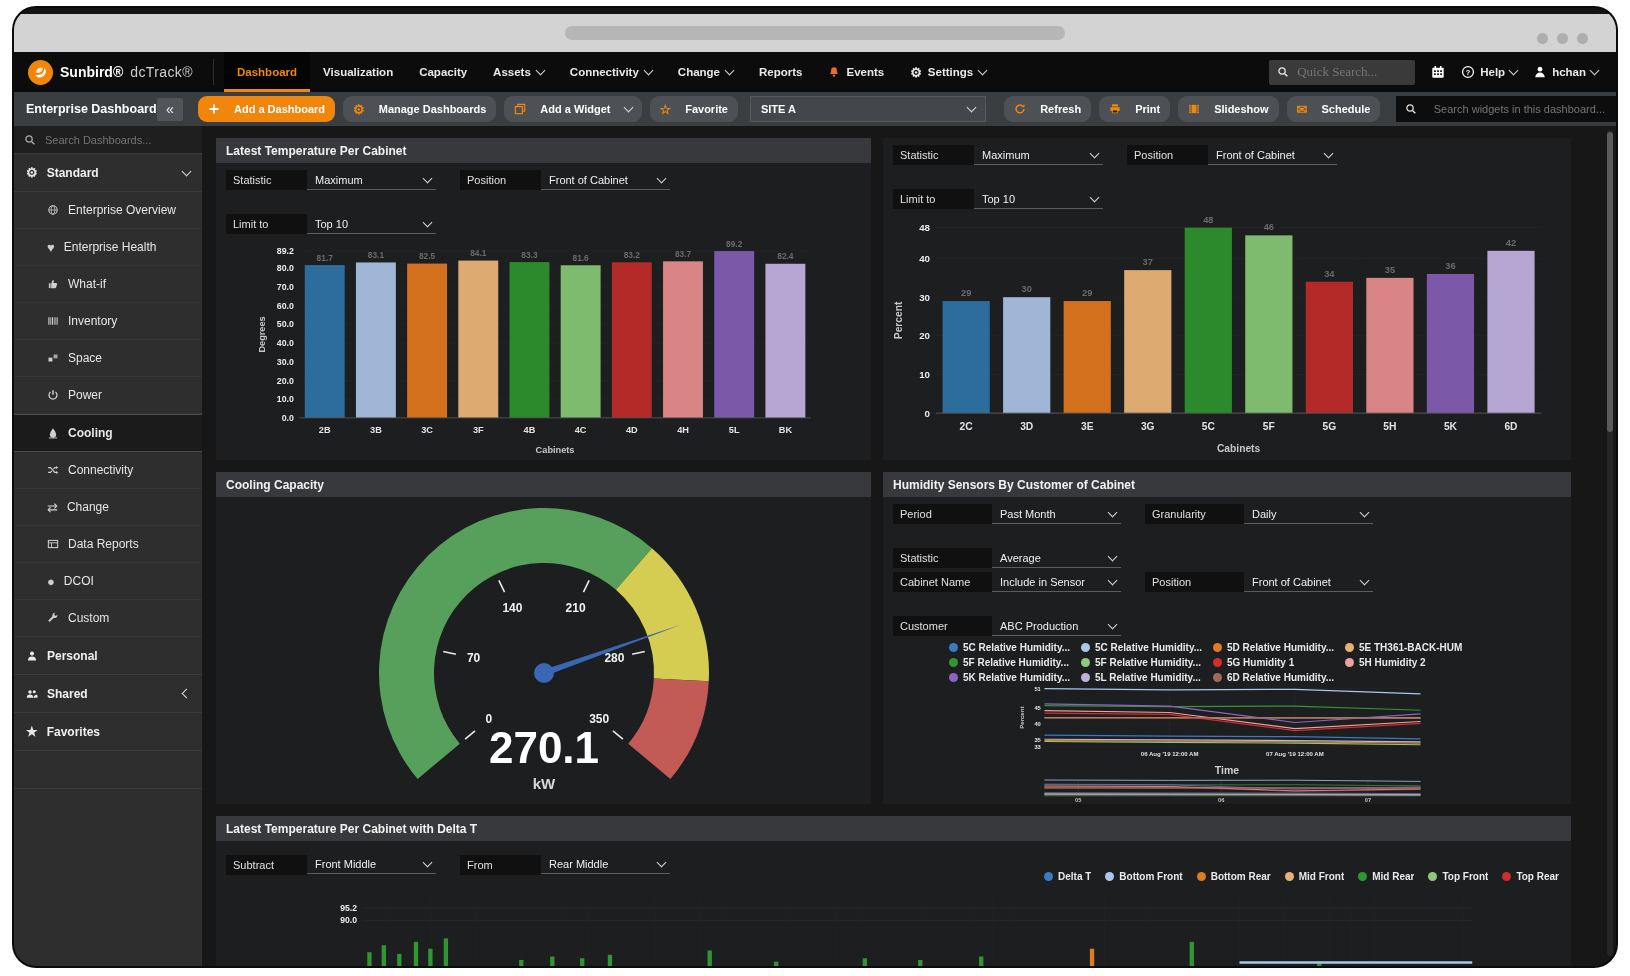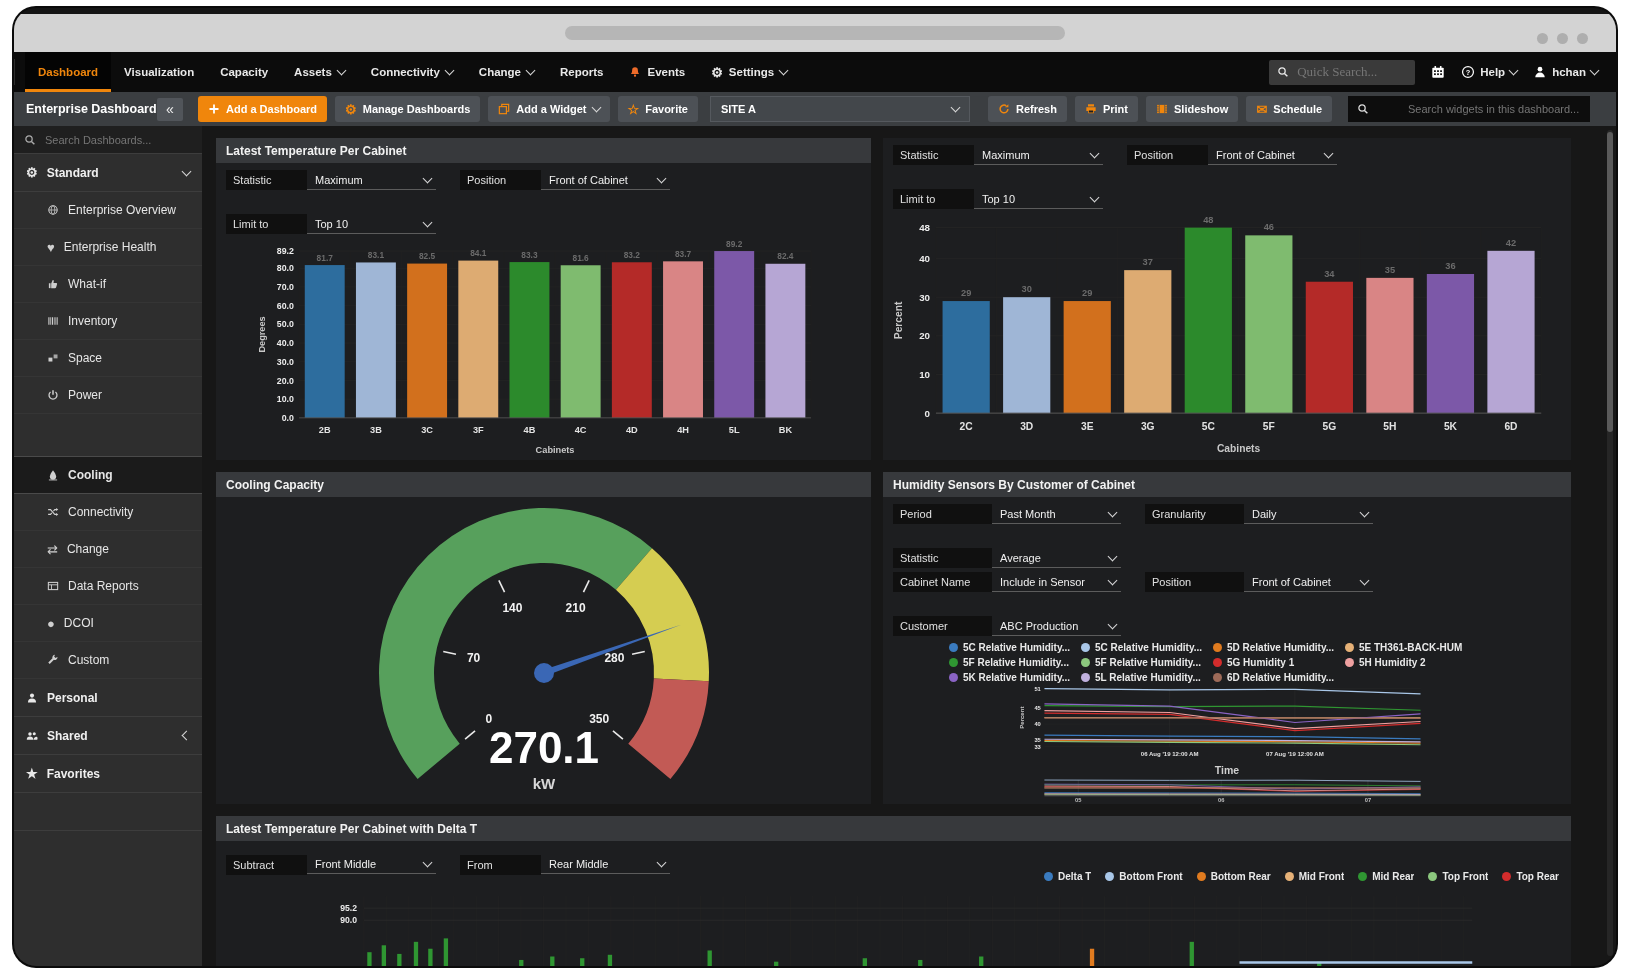--- a/index.html
+++ b/index.html
@@ -27,38 +27,38 @@
   .qsearch{display:flex;align-items:center;gap:6px;background:#3a3a3a;height:25px;width:130px;padding:0 8px;border-radius:2px;}
   .qsearch input{background:transparent;border:0;outline:0;color:#ddd;font-size:13px;width:100%;font-family:Liberation Serif, serif;}
   .nav-util{display:flex;align-items:center;gap:5px;font-size:11.5px;font-weight:bold;cursor:pointer;}
   
   .toolbar{height:34px;background:#3b3e41;display:flex;align-items:center;}
   .tb-left{width:176px;flex:0 0 auto;display:flex;align-items:center;justify-content:space-between;
     padding:0 7px 0 12px;box-sizing:border-box;}
   .tb-title{font-size:12.5px;font-weight:bold;color:#fff;}
   .collapse-btn{width:26px;height:23px;background:#51555a;border-radius:2px;color:#eee;display:flex;
     align-items:center;justify-content:center;font-size:14px;cursor:pointer;}
-  .tb-btn{height:26px;display:flex;align-items:center;gap:6px;background:#4d5156;border-radius:3px;
+  .tb-btn{height:26px;display:flex;align-items:center;gap:14px;background:#4d5156;border-radius:9px;
     color:#fff;font-size:11px;font-weight:bold;padding:0 10px;margin-left:8px;cursor:pointer;white-space:nowrap;}
   .tb-btn.primary{background:#f0860c;}
   .tb-select{height:24px;width:238px;background:#43474b;margin-left:12px;display:flex;align-items:center;
     justify-content:space-between;padding:0 10px;font-size:11px;font-weight:bold;color:#fff;border:1px solid #55595e;cursor:pointer;}
   .tb-search{height:26px;width:224px;background:#0d0d0d;display:flex;align-items:center;gap:6px;padding:0 9px;margin-left:16px;}
   .tb-search input{background:transparent;border:0;outline:0;color:#cfcfcf;font-size:11px;width:100%;font-family:inherit;text-align:right;}
   
   .content{display:flex;height:840px;}
   .sidebar{width:188px;flex:0 0 auto;background:#2e2e2e;display:flex;flex-direction:column;}
   .sb-search{height:27px;background:#1f1f1f;display:flex;align-items:center;gap:7px;padding:0 10px;border-bottom:1px solid #3d3d3d;}
   .sb-search input{background:transparent;border:0;outline:0;color:#bbb;font-size:11px;width:100%;font-family:inherit;}
   .sb-section{height:37px;display:flex;align-items:center;gap:9px;padding:0 12px;font-size:12px;font-weight:bold;
     color:#f0f0f0;border-bottom:1px solid #3d3d3d;cursor:pointer;}
   .sb-section .grow{flex:1;}
   .sb-item{height:36px;display:flex;align-items:center;gap:9px;padding-left:33px;font-size:12px;color:#e6e6e6;
     border-bottom:1px solid #353535;cursor:pointer;}
-  .sb-item.active{background:#1b1b1b;font-weight:bold;border-top:1px solid #4a4a4a;border-bottom:1px solid #4a4a4a;margin-top:42px;}
+  .sb-item.active{background:#1b1b1b;font-weight:bold;border-top:1px solid #4a4a4a;border-bottom:1px solid #4a4a4a;}
   .sb-divider{height:37px;border-bottom:1px solid #3d3d3d;}
   
   .main{flex:1;background:#171717;padding:12px 0 0 14px;display:grid;
     grid-template-columns:655px 688px;grid-template-rows:322px 332px 1fr;gap:12px;position:relative;}
   .widget{background:#1d1e20;display:flex;flex-direction:column;overflow:hidden;}
   .w-head{height:25px;flex:0 0 auto;background:#37393c;display:flex;align-items:center;padding:0 10px;
     font-size:12px;font-weight:bold;color:#f2f2f2;}
   .w-controls{display:flex;gap:24px;padding:7px 10px 3px 10px;flex:0 0 auto;flex-wrap:wrap;}
   .ctrl{display:flex;align-items:center;}
   .ctrl-label{background:#101010;color:#e0e0e0;font-size:11px;padding:4px 10px 4px 7px;min-width:64px;}
@@ -94,20 +94,30 @@
       <div class="pill"></div>
       <div class="dots">
         <div class="dot"></div>
         <div class="dot"></div>
         <div class="dot"></div>
       </div>
     </div>
   </div>
 
   <div class="navbar">
+    <div class="brand">
+      <span class="brand-logo">
+        <svg viewBox="0 0 16 16" width="17" height="17">
+            <path d="M3 10c2.5.6 5.5.2 7.2-1.8 1.2-1.4 1.6-3 1.4-4.7 1 1.2 1.5 2.6 1.3 4.3-.3 2.8-2.8 4.9-5.8 4.9-1.7 0-3.2-1-4.1-2.7z" fill="#fff"></path>
+            <path d="M4.2 8.5c1.8.3 3.7-.2 4.8-1.6.8-1 1.1-2.2 1-3.4C8.1 2.6 5.3 4 4.2 6c-.4.8-.4 1.7 0 2.5z" fill="#fff" opacity=".85"></path>
+          </svg>
+      </span>
+      <span class="brand-name">Sunbird®</span>
+      <span class="brand-prod">dcTrack®</span>
+    </div>
     <div class="nav-sep"></div>
     <div class="nav-items" id="nav-items">
         <div class="nav-item active">
           <span>Dashboard</span>
         </div>
         <div class="nav-item">
           <span>Visualization</span>
         </div>
         <div class="nav-item">
           <span>Capacity</span>

